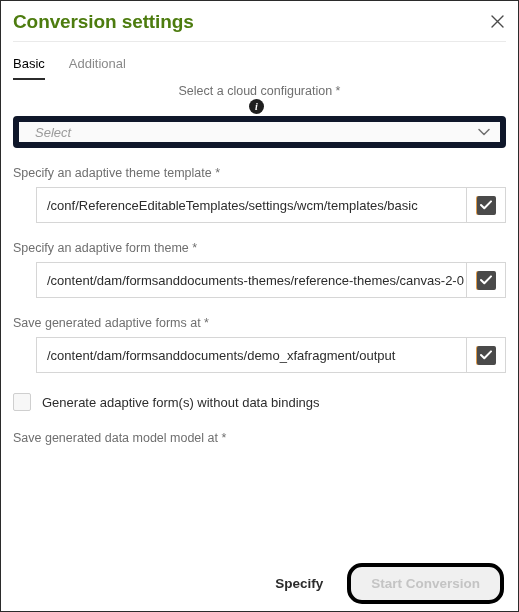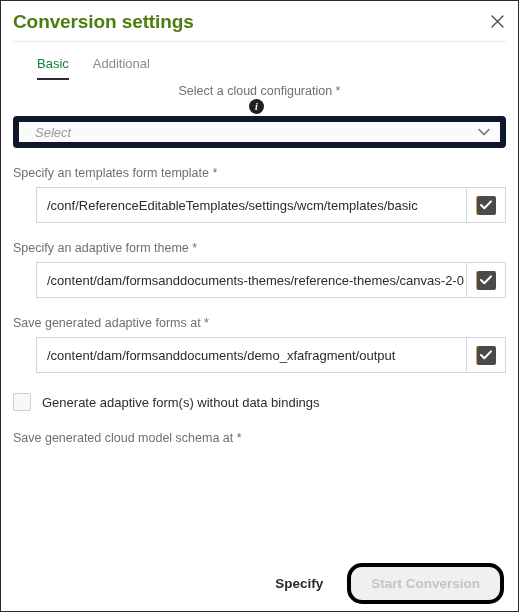--- a/index.html
+++ b/index.html
@@ -65,21 +65,21 @@
     box-sizing: border-box;
   }
   .tab {
     position: relative;
     font-size: 13px;
     color: #8a8a8a;
     cursor: pointer;
     padding-bottom: 10px;
     line-height: 1;
   }
-  .tab.active { color: #15803d; margin-left: 24px; }
+  .tab.active { color: #000000; }
   .tab.active::after {
     content: "";
     position: absolute;
     left: 0;
     right: 0;
     bottom: 0;
     height: 2px;
     background: #2b2b2b;
   }
 
@@ -282,21 +282,21 @@
     </div>
     <div class="select-box">
       <span class="select-placeholder">Select</span>
       <span class="chev">
         <svg width="12" height="8" viewBox="0 0 12 8" aria-hidden="true">
           <path d="M1 1.5 L6 6.5 L11 1.5" stroke="currentColor" stroke-width="1.5" fill="none" stroke-linecap="round" stroke-linejoin="round"></path>
         </svg>
       </span>
     </div>
 
-    <div class="field-label">Specify an templates form template *</div>
+    <div class="field-label">Specify an adaptive theme template *</div>
     <div class="path-row">
       <div class="path-input">/conf/ReferenceEditableTemplates/settings/wcm/templates/basic</div>
       <div class="cb-button">
         <span class="cb-mark">
           <svg width="12" height="10" viewBox="0 0 12 10" aria-hidden="true">
             <path d="M1 5 L4.3 8.3 L11 1.4" stroke="#ffffff" stroke-width="2" fill="none" stroke-linecap="round" stroke-linejoin="round"></path>
           </svg>
         </span>
       </div>
     </div>
@@ -323,21 +323,21 @@
           </svg>
         </span>
       </div>
     </div>
 
     <div class="check-row">
       <span class="check-empty"></span>
       <span class="check-label">Generate adaptive form(s) without data bindings</span>
     </div>
 
-    <div class="field-label">Save generated cloud model schema at *</div>
+    <div class="field-label">Save generated data model model at *</div>
 
   </div>
 
   <div class="dlg-footer">
     <button class="btn-quiet">Specify</button>
     <button class="btn-cta" disabled="">Start Conversion</button>
   </div>
 
 </div>
 

